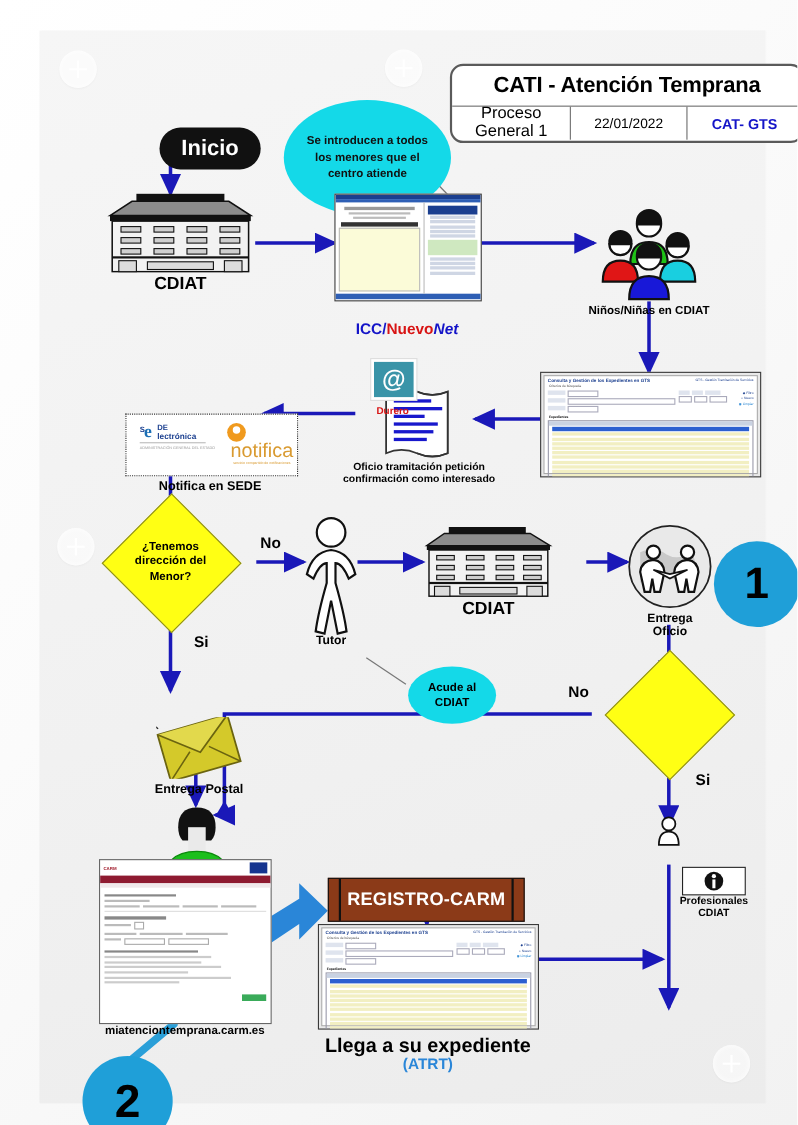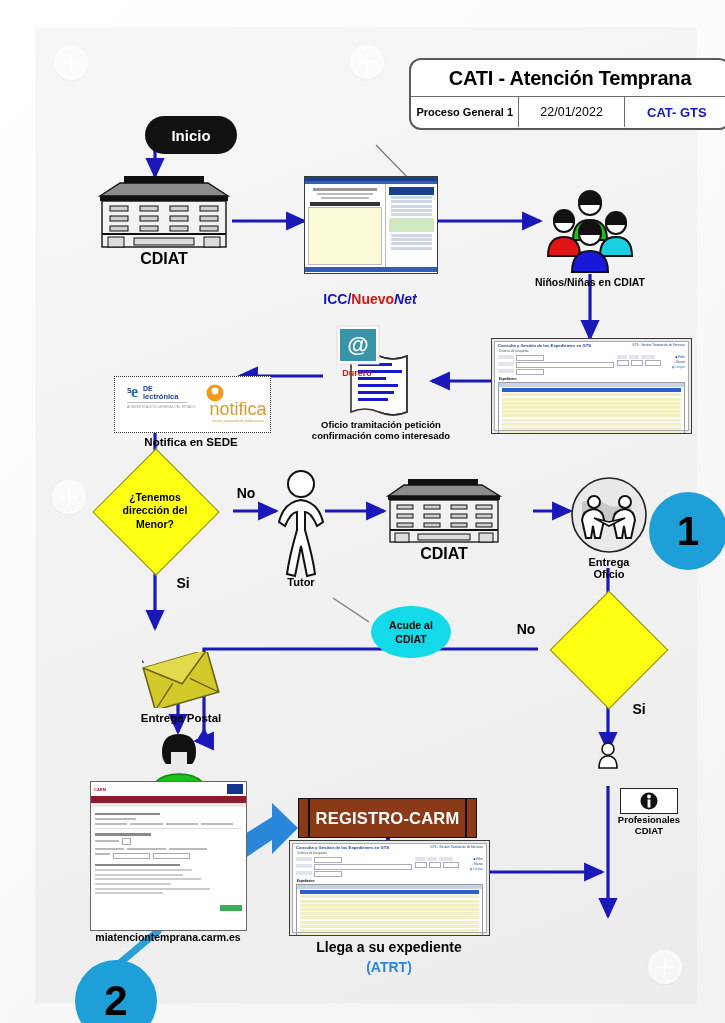--- a/index.html
+++ b/index.html
@@ -20,28 +20,28 @@
   .lbl{position:absolute;text-align:center;font-weight:bold;color:#000;
        line-height:1.12;white-space:pre-line;}
 
   
   #hdr{position:absolute;left:373px;top:30px;width:318px;height:68px;
        background:#fff;border:2px solid #5a5a5a;border-radius:12px;overflow:hidden;}
   #hdrTitle{height:36px;display:flex;align-items:center;justify-content:center;
        font-size:20px;font-weight:bold;color:#000;letter-spacing:-.2px;}
   #hdrRow{display:flex;height:30px;border-top:1.5px solid #6d6d6d;}
   #hdrRow>div{display:flex;align-items:center;justify-content:center;text-align:center;}
-  #hc1{width:34%;border-right:1.5px solid #6d6d6d;font-size:11px;font-weight:bold;line-height:1.12;}
+  #hc1{width:34%;border-right:1.5px solid #6d6d6d;font-size:15px;font-weight:normal;line-height:1.12;}
   #hc2{width:33%;border-right:1.5px solid #6d6d6d;font-size:12.5px;}
   #hc3{width:33%;font-size:13px;font-weight:bold;color:#1414c8;}
 
   
   #inicio{left:109px;top:88px;width:92px;height:38px;background:#111;
           border-radius:19px;display:flex;align-items:center;justify-content:center;}
-  #inicio span{color:#fff;font-size:15px;font-weight:bold;}
+  #inicio span{color:#fff;font-size:20px;font-weight:bold;}
 
   
   #bubble{left:222px;top:63px;width:152px;height:105px;background:#14d9e8;
           border-radius:50%/50%;display:flex;align-items:center;justify-content:center;}
   #bubbleTxt{font-size:10.5px;font-weight:bold;color:#111;text-align:center;
              line-height:1.45;width:120px;}
 
   
   .bldg{position:absolute;}
   svg.ov{position:absolute;left:0;top:0;width:660px;height:975px;overflow:visible;}
@@ -174,20 +174,23 @@
 General 1</div>
         <div id="hc2">22/01/2022</div>
         <div id="hc3">CAT- GTS</div>
       </div>
     </div>
 
     <div id="inicio" class="node">
       <span>Inicio</span>
     </div>
 
+    <div id="bubble" class="node">
+      <div id="bubbleTxt">Se introducen a todos los menores que el centro atiende</div>
+    </div>
 
     <div class="bldg" style="left:60px;top:148px;width:136px;height:72px;">
       <svg width="136" height="72" viewBox="0 0 136 72">
         <rect x="28" y="0" width="80" height="7" fill="#111"></rect>
         <polygon points="4,20 24,7 112,7 132,20" fill="#8c8c8c" stroke="#111" stroke-width="1.4"></polygon>
         <rect x="4" y="20" width="128" height="5" fill="#111"></rect>
         <rect x="6" y="25" width="124" height="46" fill="#f2f2f2" stroke="#111" stroke-width="1.4"></rect>
         <g fill="#cfcfcf" stroke="#111" stroke-width="1">
           <rect x="14" y="30" width="18" height="5"></rect>
             <rect x="44" y="30" width="18" height="5"></rect>
@@ -579,18 +582,18 @@
             <div class="row rowy"></div>
             <div class="row rowy"></div>
           <div class="row rowy"></div>
             <div class="row rowy"></div>
             <div class="row rowy"></div>
           <div class="row rowy"></div>
         </div>
 
       </div>
     </div>
-    <div class="lbl" style="left:240px;top:912px;width:226px;font-size:14px;">Llega a su expediente</div>
+    <div class="lbl" style="left:240px;top:912px;width:226px;font-size:18px;">Llega a su expediente</div>
     <div class="lbl" style="left:240px;top:932px;width:226px;font-size:14px;color:#2a86d8;">(ATRT)</div>
 
 
   </div>
 </div>
 
 </body></html>

